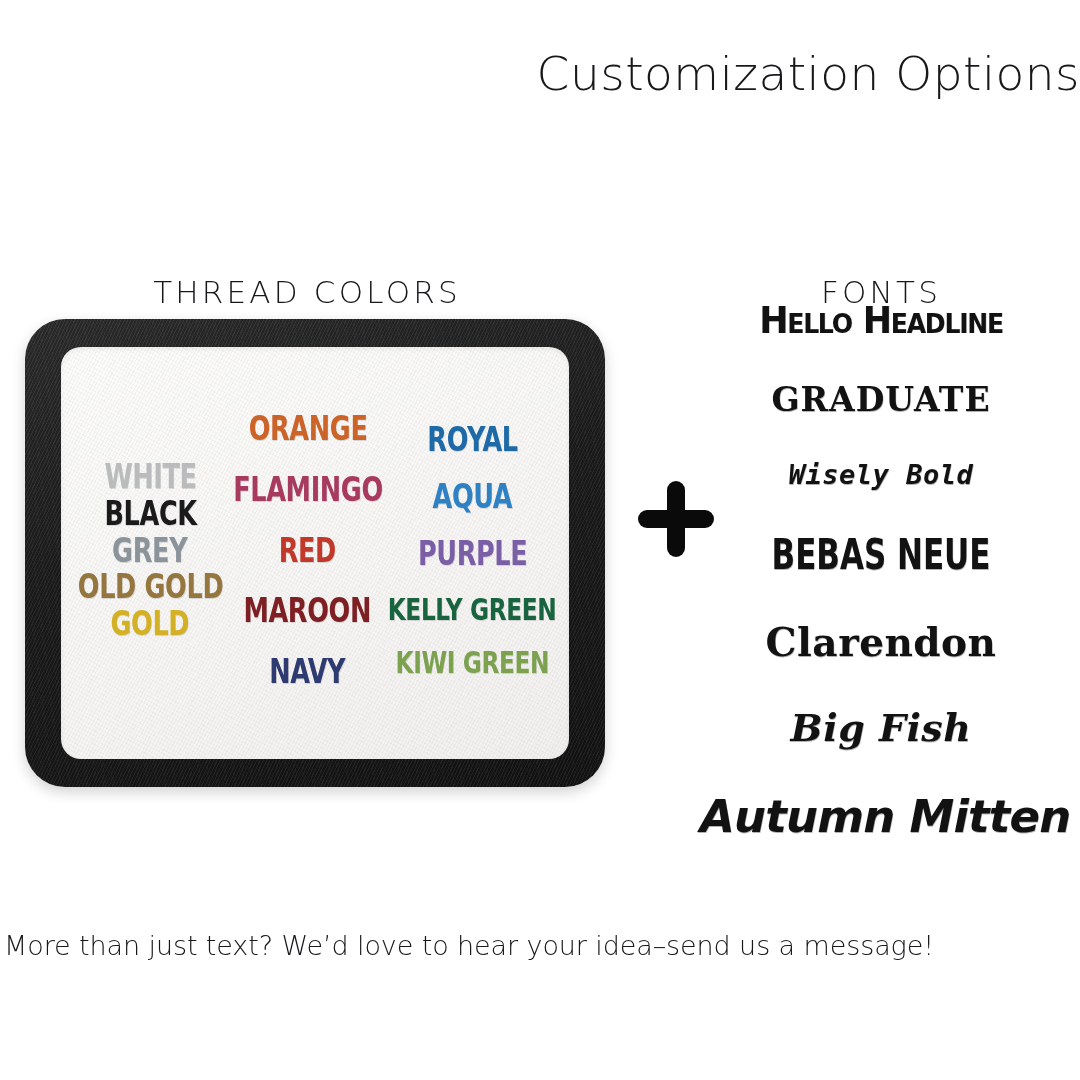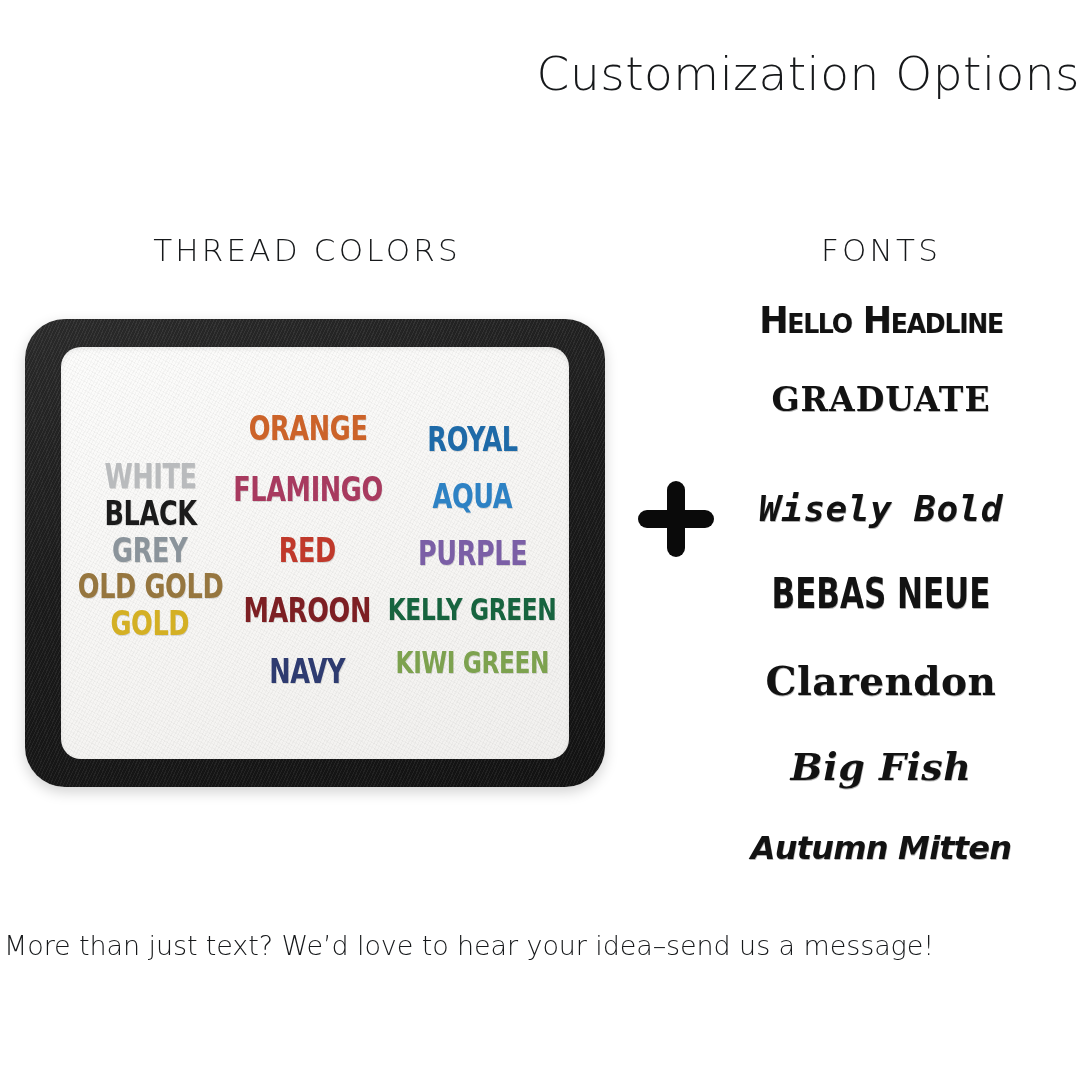--- a/index.html
+++ b/index.html
@@ -33,20 +33,21 @@
 
   
   .section-heading {
     position: absolute;
     font-family: "DejaVu Sans", sans-serif;
     font-weight: 300;
     font-size: 31px;
     letter-spacing: 3.2px;
     color: #16181a;
     white-space: nowrap;
+    margin-top: 42px;
   }
   #heading-thread {
     left: 0;
     top: 232px;
     width: 614px;
     text-align: center;
   }
   #heading-fonts {
     left: 700px;
     top: 232px;
@@ -189,23 +190,22 @@
   .fs-graduate {
     font-family: "DejaVu Serif", serif;
     font-weight: 700;
     font-size: 33px;
     letter-spacing: 1px;
   }
   .fs-wisely {
     font-family: "DejaVu Sans Mono", monospace;
     font-weight: 700;
     font-style: italic;
-    font-size: 36px;
+    font-size: 27px;
     letter-spacing: 0.5px;
-    margin-top: 29px;
   }
   .fs-bebas {
     font-family: "Liberation Sans Narrow", "DejaVu Sans Condensed", "Liberation Sans", sans-serif;
     font-weight: 700;
     font-size: 42px;
     letter-spacing: 0px;
     transform: scaleX(0.82);
   }
   .fs-bigfish {
     font-family: "DejaVu Serif", serif;
@@ -216,21 +216,21 @@
   }
   .fs-clarendon {
     font-family: "DejaVu Serif", serif;
     font-weight: 700;
     font-size: 39px;
     letter-spacing: 0.5px;
   }
   .fs-autumn {
     font-family: "DejaVu Sans", sans-serif;
     font-weight: 700;
-    font-size: 32px;
+    font-size: 45px;
     letter-spacing: -0.8px;
     font-style: italic;
   }
 
   
   .footer-note {
     position: absolute;
     left: 0;
     top: 930px;
     width: 938px;

